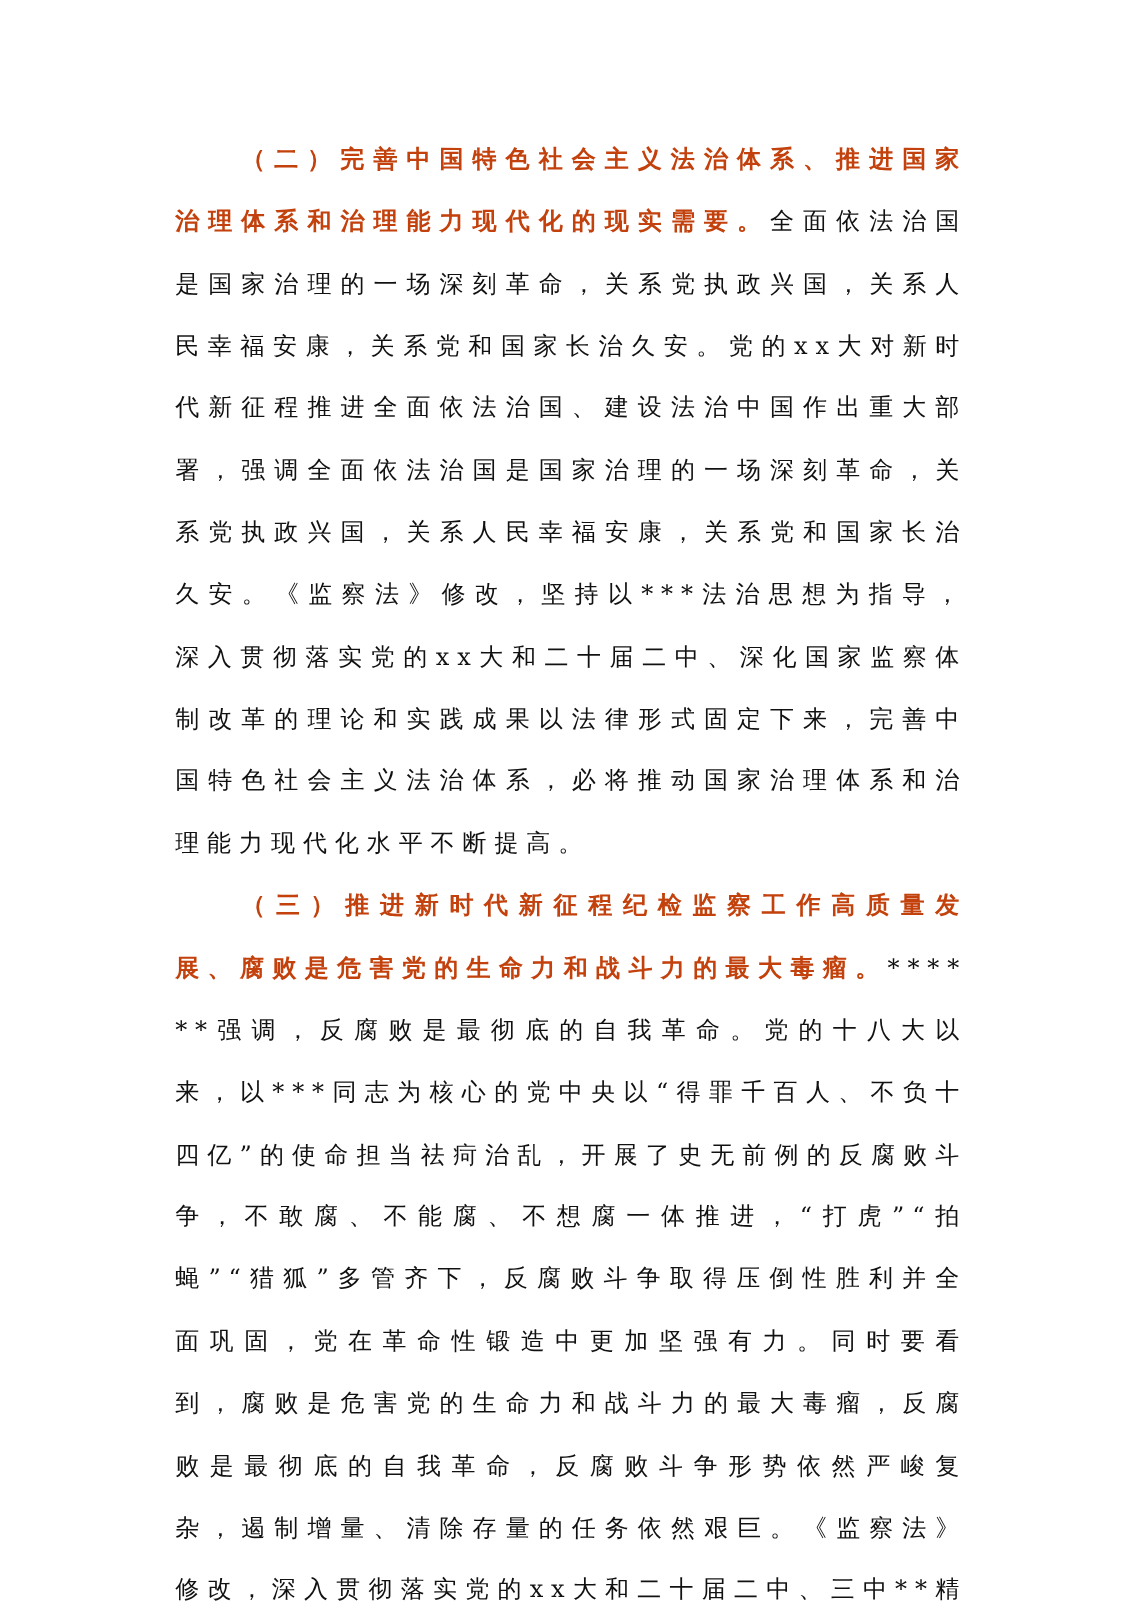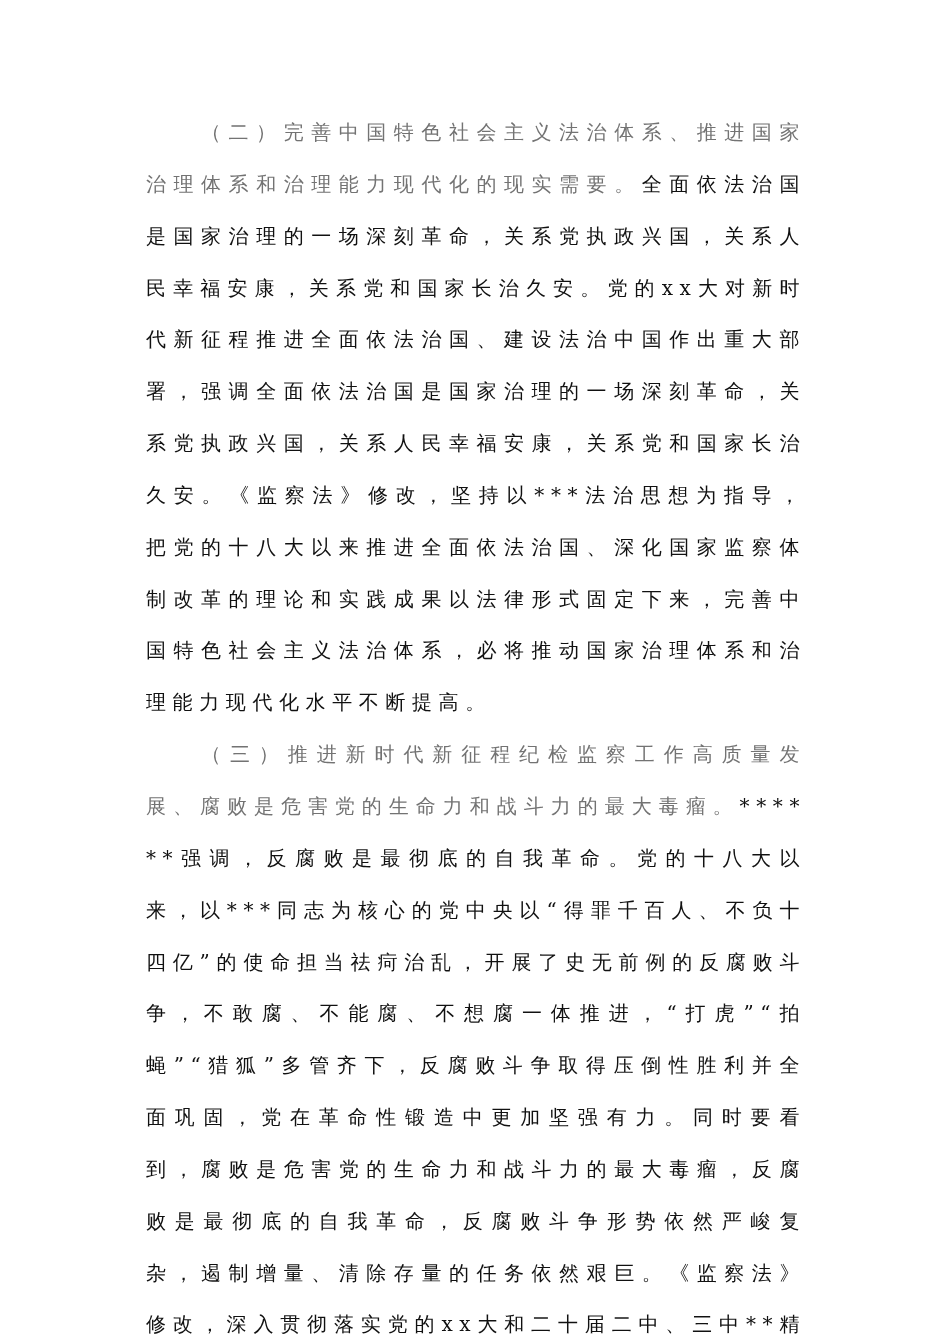--- a/index.html
+++ b/index.html
@@ -25,27 +25,27 @@
       font-size: 20px;
       line-height: 51.85px;
       color: #111111;
       text-align: justify;
       text-justify: inter-character;
       letter-spacing: 6.6px;
       text-indent: 55px;
       word-break: break-all;
     }
     .para .lead {
-      font-weight: normal;
-      color: #737373;
+      font-weight: bold;
+      color: #c2410c;
     }
   </style>
 </head>
 <body>
 
 <div class="page">
   <p class="para">
-    <span class="lead">（二）完善中国特色社会主义法治体系、推进国家治理体系和治理能力现代化的现实需要。</span><span>全面依法治国是国家治理的一场深刻革命，关系党执政兴国，关系人民幸福安康，关系党和国家长治久安。党的xx大对新时代新征程推进全面依法治国、建设法治中国作出重大部署，强调全面依法治国是国家治理的一场深刻革命，关系党执政兴国，关系人民幸福安康，关系党和国家长治久安。《监察法》修改，坚持以***法治思想为指导，把党的十八大以来推进全面依法治国、深化国家监察体制改革的理论和实践成果以法律形式固定下来，完善中国特色社会主义法治体系，必将推动国家治理体系和治理能力现代化水平不断提高。</span>
+    <span class="lead">（二）完善中国特色社会主义法治体系、推进国家治理体系和治理能力现代化的现实需要。</span><span>全面依法治国是国家治理的一场深刻革命，关系党执政兴国，关系人民幸福安康，关系党和国家长治久安。党的xx大对新时代新征程推进全面依法治国、建设法治中国作出重大部署，强调全面依法治国是国家治理的一场深刻革命，关系党执政兴国，关系人民幸福安康，关系党和国家长治久安。《监察法》修改，坚持以***法治思想为指导，深入贯彻落实党的xx大和二十届二中、深化国家监察体制改革的理论和实践成果以法律形式固定下来，完善中国特色社会主义法治体系，必将推动国家治理体系和治理能力现代化水平不断提高。</span>
   </p>
   <p class="para">
     <span class="lead">（三）推进新时代新征程纪检监察工作高质量发展、腐败是危害党的生命力和战斗力的最大毒瘤。</span><span>******强调，反腐败是最彻底的自我革命。党的十八大以来，以***同志为核心的党中央以“得罪千百人、不负十四亿”的使命担当祛疴治乱，开展了史无前例的反腐败斗争，不敢腐、不能腐、不想腐一体推进，“打虎”“拍蝇”“猎狐”多管齐下，反腐败斗争取得压倒性胜利并全面巩固，党在革命性锻造中更加坚强有力。同时要看到，腐败是危害党的生命力和战斗力的最大毒瘤，反腐败是最彻底的自我革命，反腐败斗争形势依然严峻复杂，遏制增量、清除存量的任务依然艰巨。《监察法》修改，深入贯彻落实党的xx大和二十届二中、三中**精神，聚焦新时代新征程党的使命任务，对监察工作的指导思想、基本原</span>
   </p>
 </div>
 
 </body></html>

